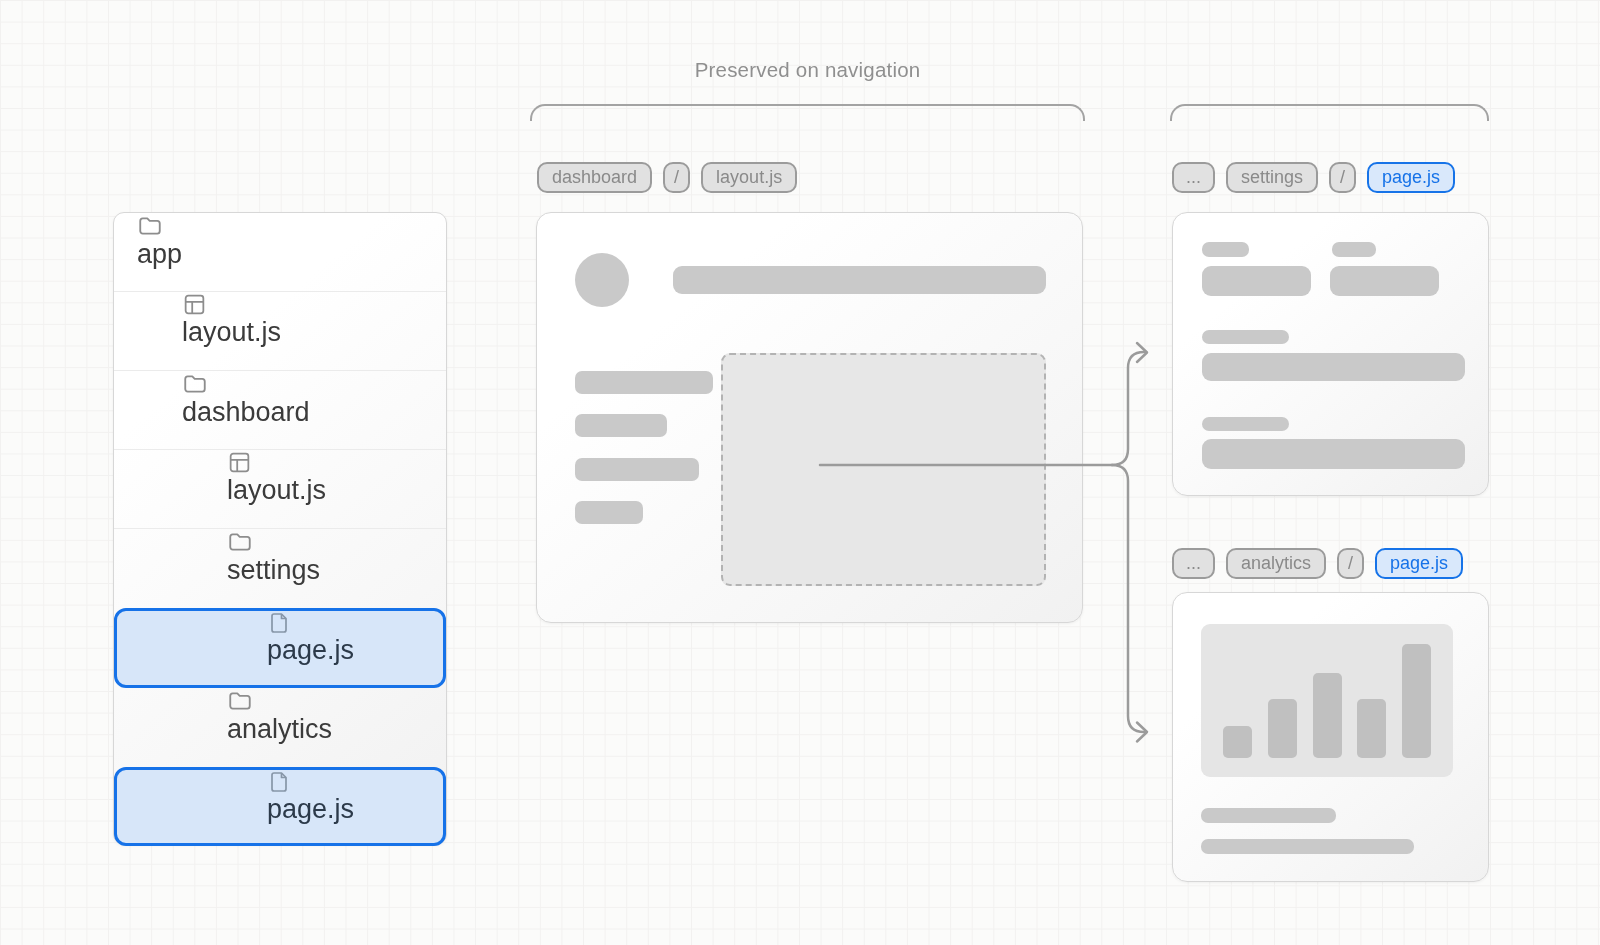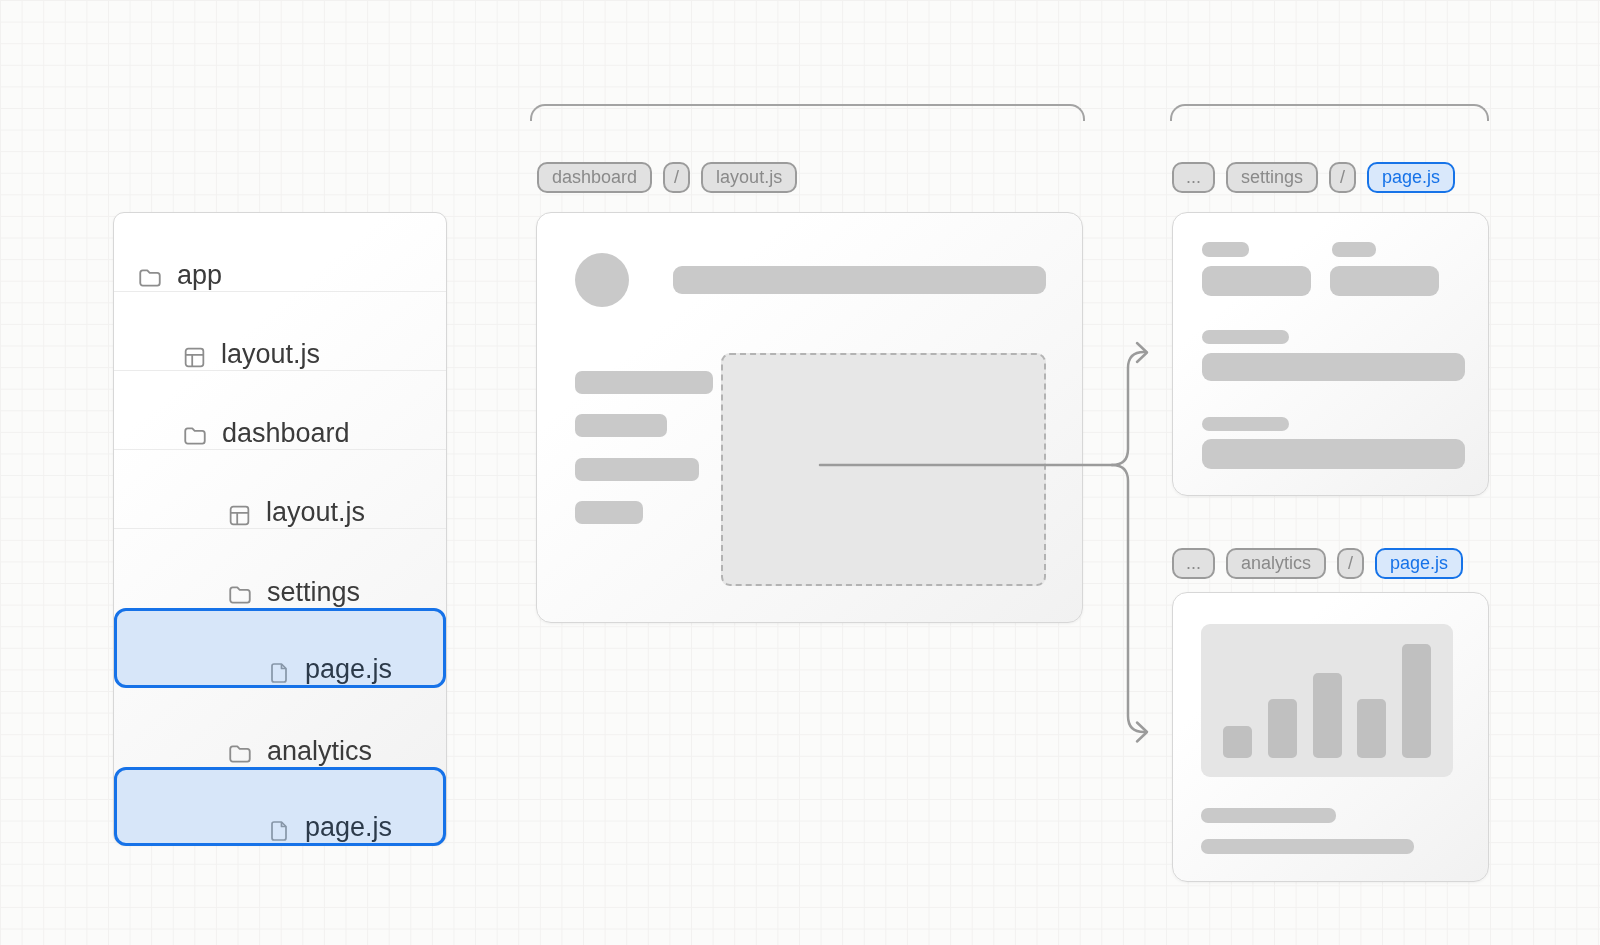--- a/index.html
+++ b/index.html
@@ -23,22 +23,22 @@
   }
   .card{
     position:absolute;box-sizing:border-box;
     background:linear-gradient(140deg,#ffffff 25%,#f7f7f7 70%,#f1f1f1 100%);
     border:1px solid #d7d7d7;border-radius:15px;
     box-shadow:0 1px 3px rgba(0,0,0,.05);
   }
   
   #tree{left:113px;top:212px;width:334px;height:633px;border-radius:11px;padding:0;}
   .trow{
-    position:relative;height:79.1px;display:flex;align-items:flex-end;
-    box-sizing:border-box;border-bottom:1px solid #ebebeb;
+    position:relative;height:79.1px;display:flex;align-items:flex-start;
+    box-sizing:border-box;border-bottom:1px solid #ebebeb;flex-direction:column;
   }
   .trow:last-child{border-bottom:none;}
   .trow .ticon{display:flex;align-items:center;margin-right:14px;}
   .trow span.tlabel{font-size:27px;color:#3b3b3b;}
   .ind0{padding-left:23px;} .ind1{padding-left:68px;} .ind2{padding-left:113px;} .ind3{padding-left:150px;}
   .trow.hl{
     background:#d7e6f9;border:3px solid #1672e8;border-radius:12px;
   }
   .trow.hl span.tlabel{color:#2c3a4a;}
   .trow.nodiv{border-bottom:none;}
@@ -66,20 +66,21 @@
     padding:0 22px 19px 22px;box-sizing:border-box;
   }
   .cbar{width:29px;background:#c0c0c0;border-radius:5px;}
   svg.connector{position:absolute;left:0;top:0;pointer-events:none;}
 </style>
 </head>
 <body>
 
 <div id="canvas">
 
+  <div class="heading" style="left:530px;width:555px;">Preserved on navigation</div>
 
   <div class="bracket" style="left:530px;width:555px;"></div>
   <div class="bracket" style="left:1170px;width:319px;"></div>
 
   <div id="tree" class="card">
 
     <div class="trow ind0">
       <span class="ticon">
         <svg width="26" height="26" viewBox="0 0 24 24" fill="none" stroke="#8d8d8d" stroke-width="1.7" stroke-linejoin="round">
             <path d="M3 7.4C3 6.1 4 5 5.3 5h4.2l2.2 2.2h7C20 7.2 21 8.3 21 9.6v7C21 17.9 20 19 18.7 19H5.3C4 19 3 17.9 3 16.6z"></path>

